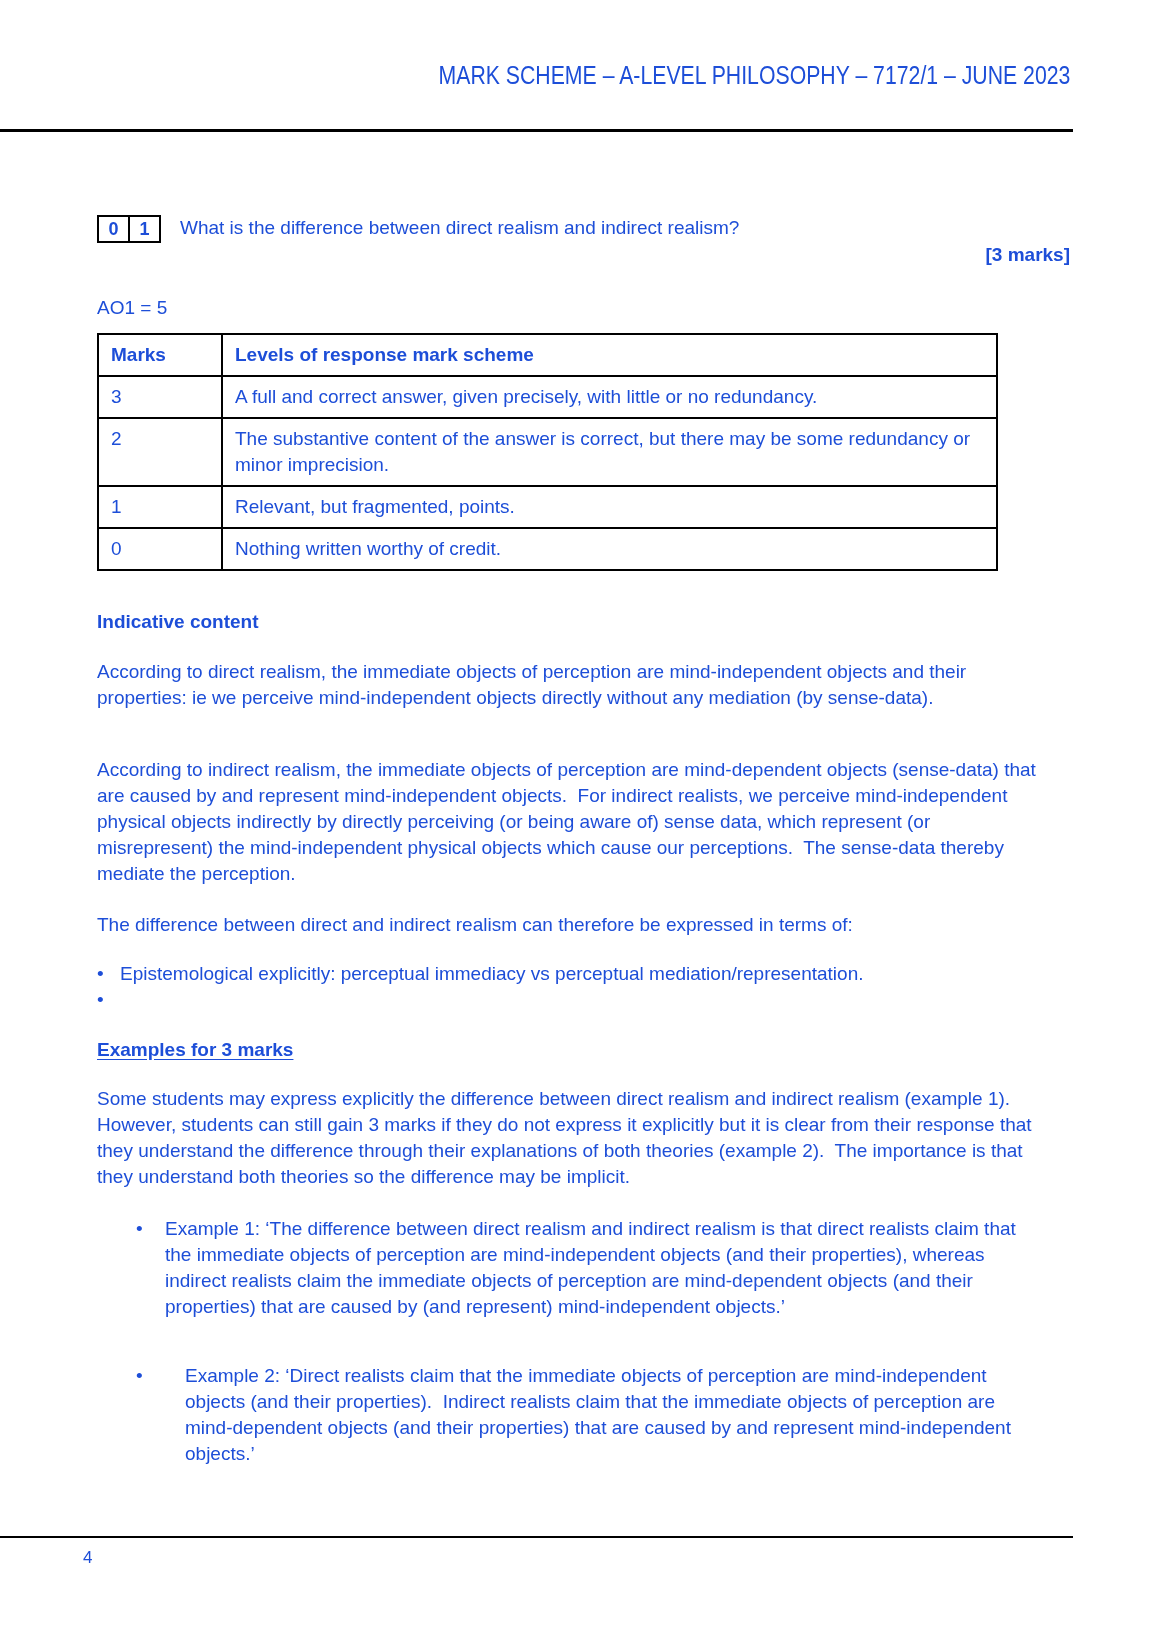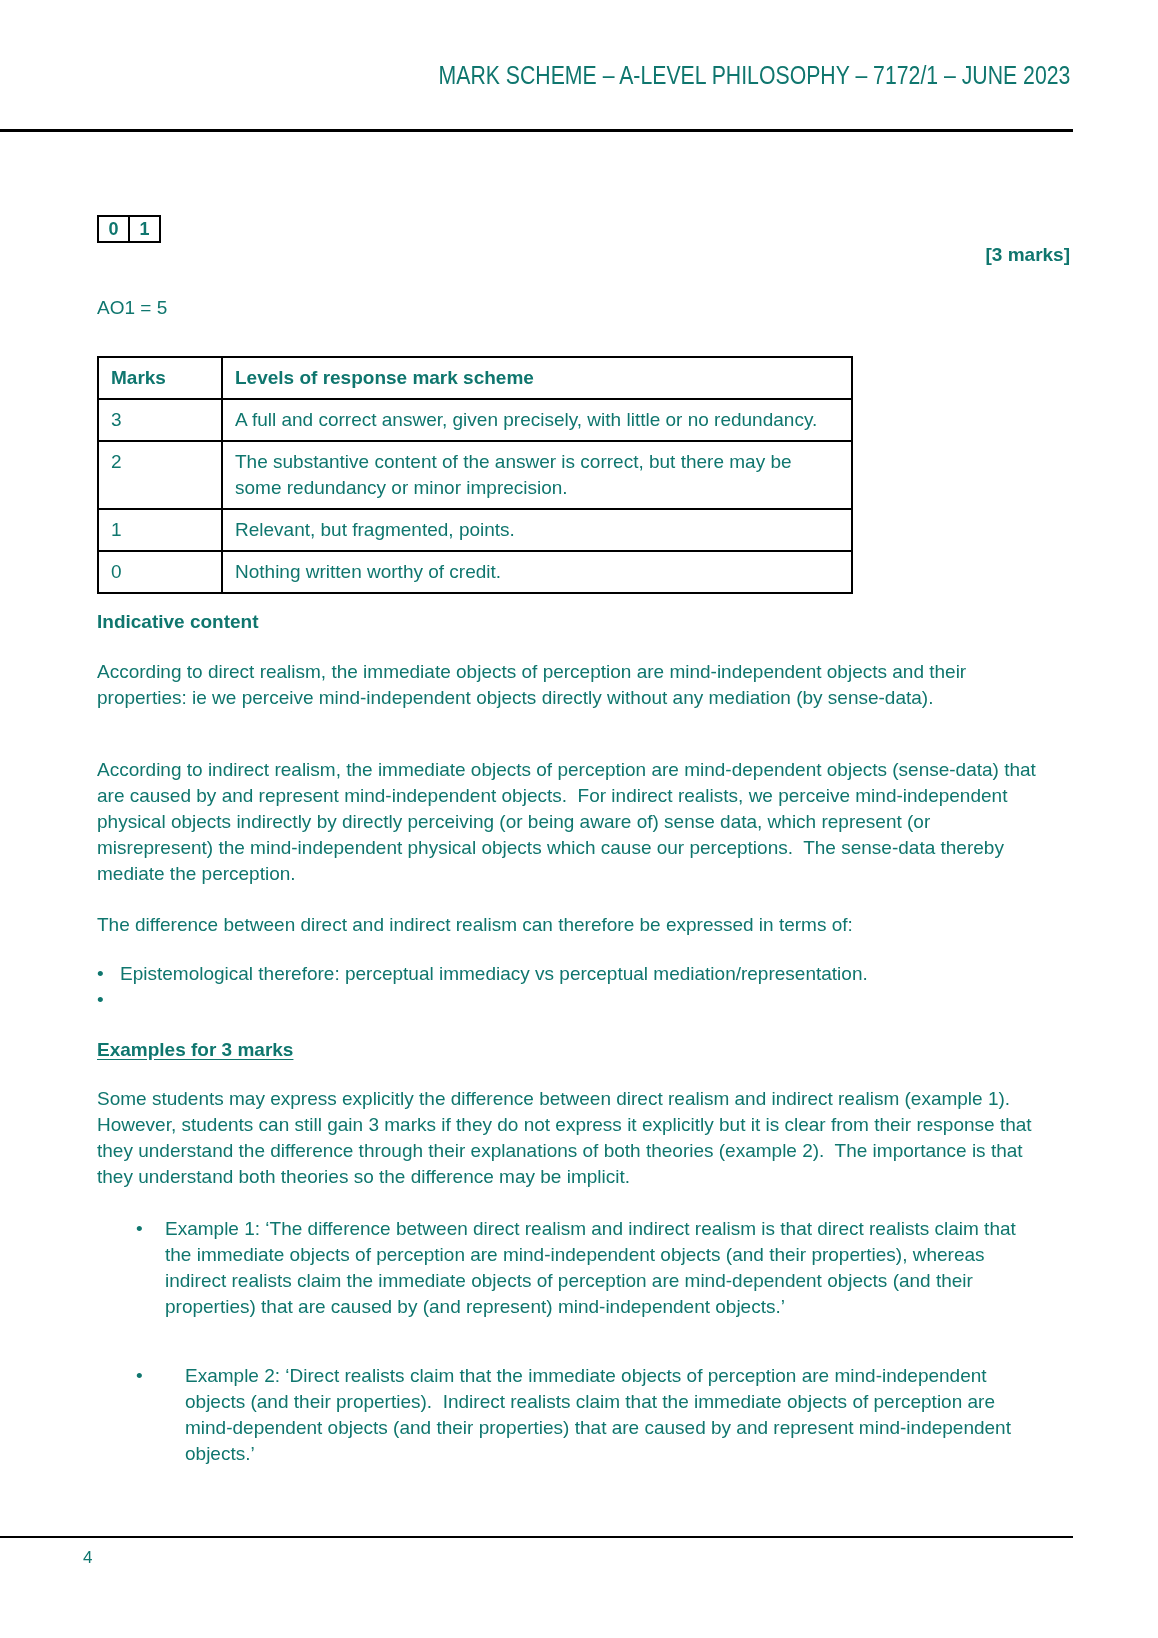--- a/index.html
+++ b/index.html
@@ -1,21 +1,21 @@
 <!DOCTYPE html>
 <html><head>
 <meta charset="utf-8">
 <style>
   html,body{margin:0;padding:0;background:#888;}
   .page{
     position:relative;
     width:1158px;height:1638px;
     background:#ffffff;
     font-family:"Liberation Sans",sans-serif;
-    color:#0f766e;
+    color:#1d4ed8;
     overflow:hidden;
     margin:0 auto;
   }
   .abs{position:absolute;}
   .header-title{
     top:62px;right:88px;
     font-size:25px;line-height:27px;
     white-space:nowrap;
     transform:scaleX(0.85);
     transform-origin:100% 50%;
@@ -33,21 +33,21 @@
     width:33px;height:28px;box-sizing:border-box;
     border:2px solid #000;
     display:flex;align-items:center;justify-content:center;
     font-weight:bold;font-size:18px;background:#fff;
   }
   .q-cell + .q-cell{margin-left:-2px;}
   .q-text{left:180px;top:217px;font-size:19px;}
   .q-marks{right:88px;top:244px;font-weight:bold;font-size:19px;}
   .q-ao{left:97px;top:297px;font-size:19px;}
   table.mark-table{
-    position:absolute;left:97px;top:356px;width:756px;
+    position:absolute;left:97px;top:333px;width:901px;
     border-collapse:collapse;table-layout:fixed;
   }
   table.mark-table td,table.mark-table th{
     border:2px solid #000;
     font-size:19px;line-height:26px;
     padding:7px 12px 7px 12px;
     vertical-align:top;text-align:left;
   }
   table.mark-table .col-marks{width:98px;}
   .heading-bold{font-weight:bold;font-size:19px;}
@@ -75,20 +75,21 @@
 
   <div class="abs header-title">MARK SCHEME – A-LEVEL PHILOSOPHY – 7172/1 – JUNE 2023</div>
 
   <div class="abs rule rule-top"></div>
 
 
   <div class="abs q-box">
     <div class="q-cell">0</div>
     <div class="q-cell">1</div>
   </div>
+  <div class="abs q-text">What is the difference between direct realism and indirect realism?</div>
   <div class="abs q-marks">[3 marks]</div>
   <div class="abs q-ao">AO1 = 5</div>
 
   <table class="mark-table">
     <tbody>
         <tr>
       <th class="col-marks">Marks</th>
       <th>Levels of response mark scheme</th>
     </tr>
     <tr>
@@ -114,21 +115,21 @@
 
   <div class="abs para" style="left:97px;top:659px;width:950px;">According to direct realism, the immediate objects of perception are mind-independent objects and their properties: ie we perceive mind-independent objects directly without any mediation (by sense-data).</div>
 
   <div class="abs para" style="left:97px;top:757px;width:950px;">According to indirect realism, the immediate objects of perception are mind-dependent objects (sense-data) that are caused by and represent mind-independent objects.  For indirect realists, we perceive mind-independent physical objects indirectly by directly perceiving (or being aware of) sense data, which represent (or misrepresent) the mind-independent physical objects which cause our perceptions.  The sense-data thereby mediate the perception.</div>
 
   <div class="abs para" style="left:97px;top:912px;width:973px;">The difference between direct and indirect realism can therefore be expressed in terms of:</div>
 
   <div class="abs bullets" style="top:961px;width:973px;">
     <div class="bullet-row">
       <span class="bullet-dot">•</span>
-      <span>Epistemological therefore: perceptual immediacy vs perceptual mediation/representation.</span>
+      <span>Epistemological explicitly: perceptual immediacy vs perceptual mediation/representation.</span>
     </div>
     <div class="bullet-row">
       <span class="bullet-dot">•</span>
     </div>
   </div>
 
   <div class="abs examples-heading">Examples for 3 marks</div>
 
   <div class="abs para" style="left:97px;top:1086px;width:950px;">Some students may express explicitly the difference between direct realism and indirect realism (example 1).  However, students can still gain 3 marks if they do not express it explicitly but it is clear from their response that they understand the difference through their explanations of both theories (example 2).  The importance is that they understand both theories so the difference may be implicit.</div>
 

